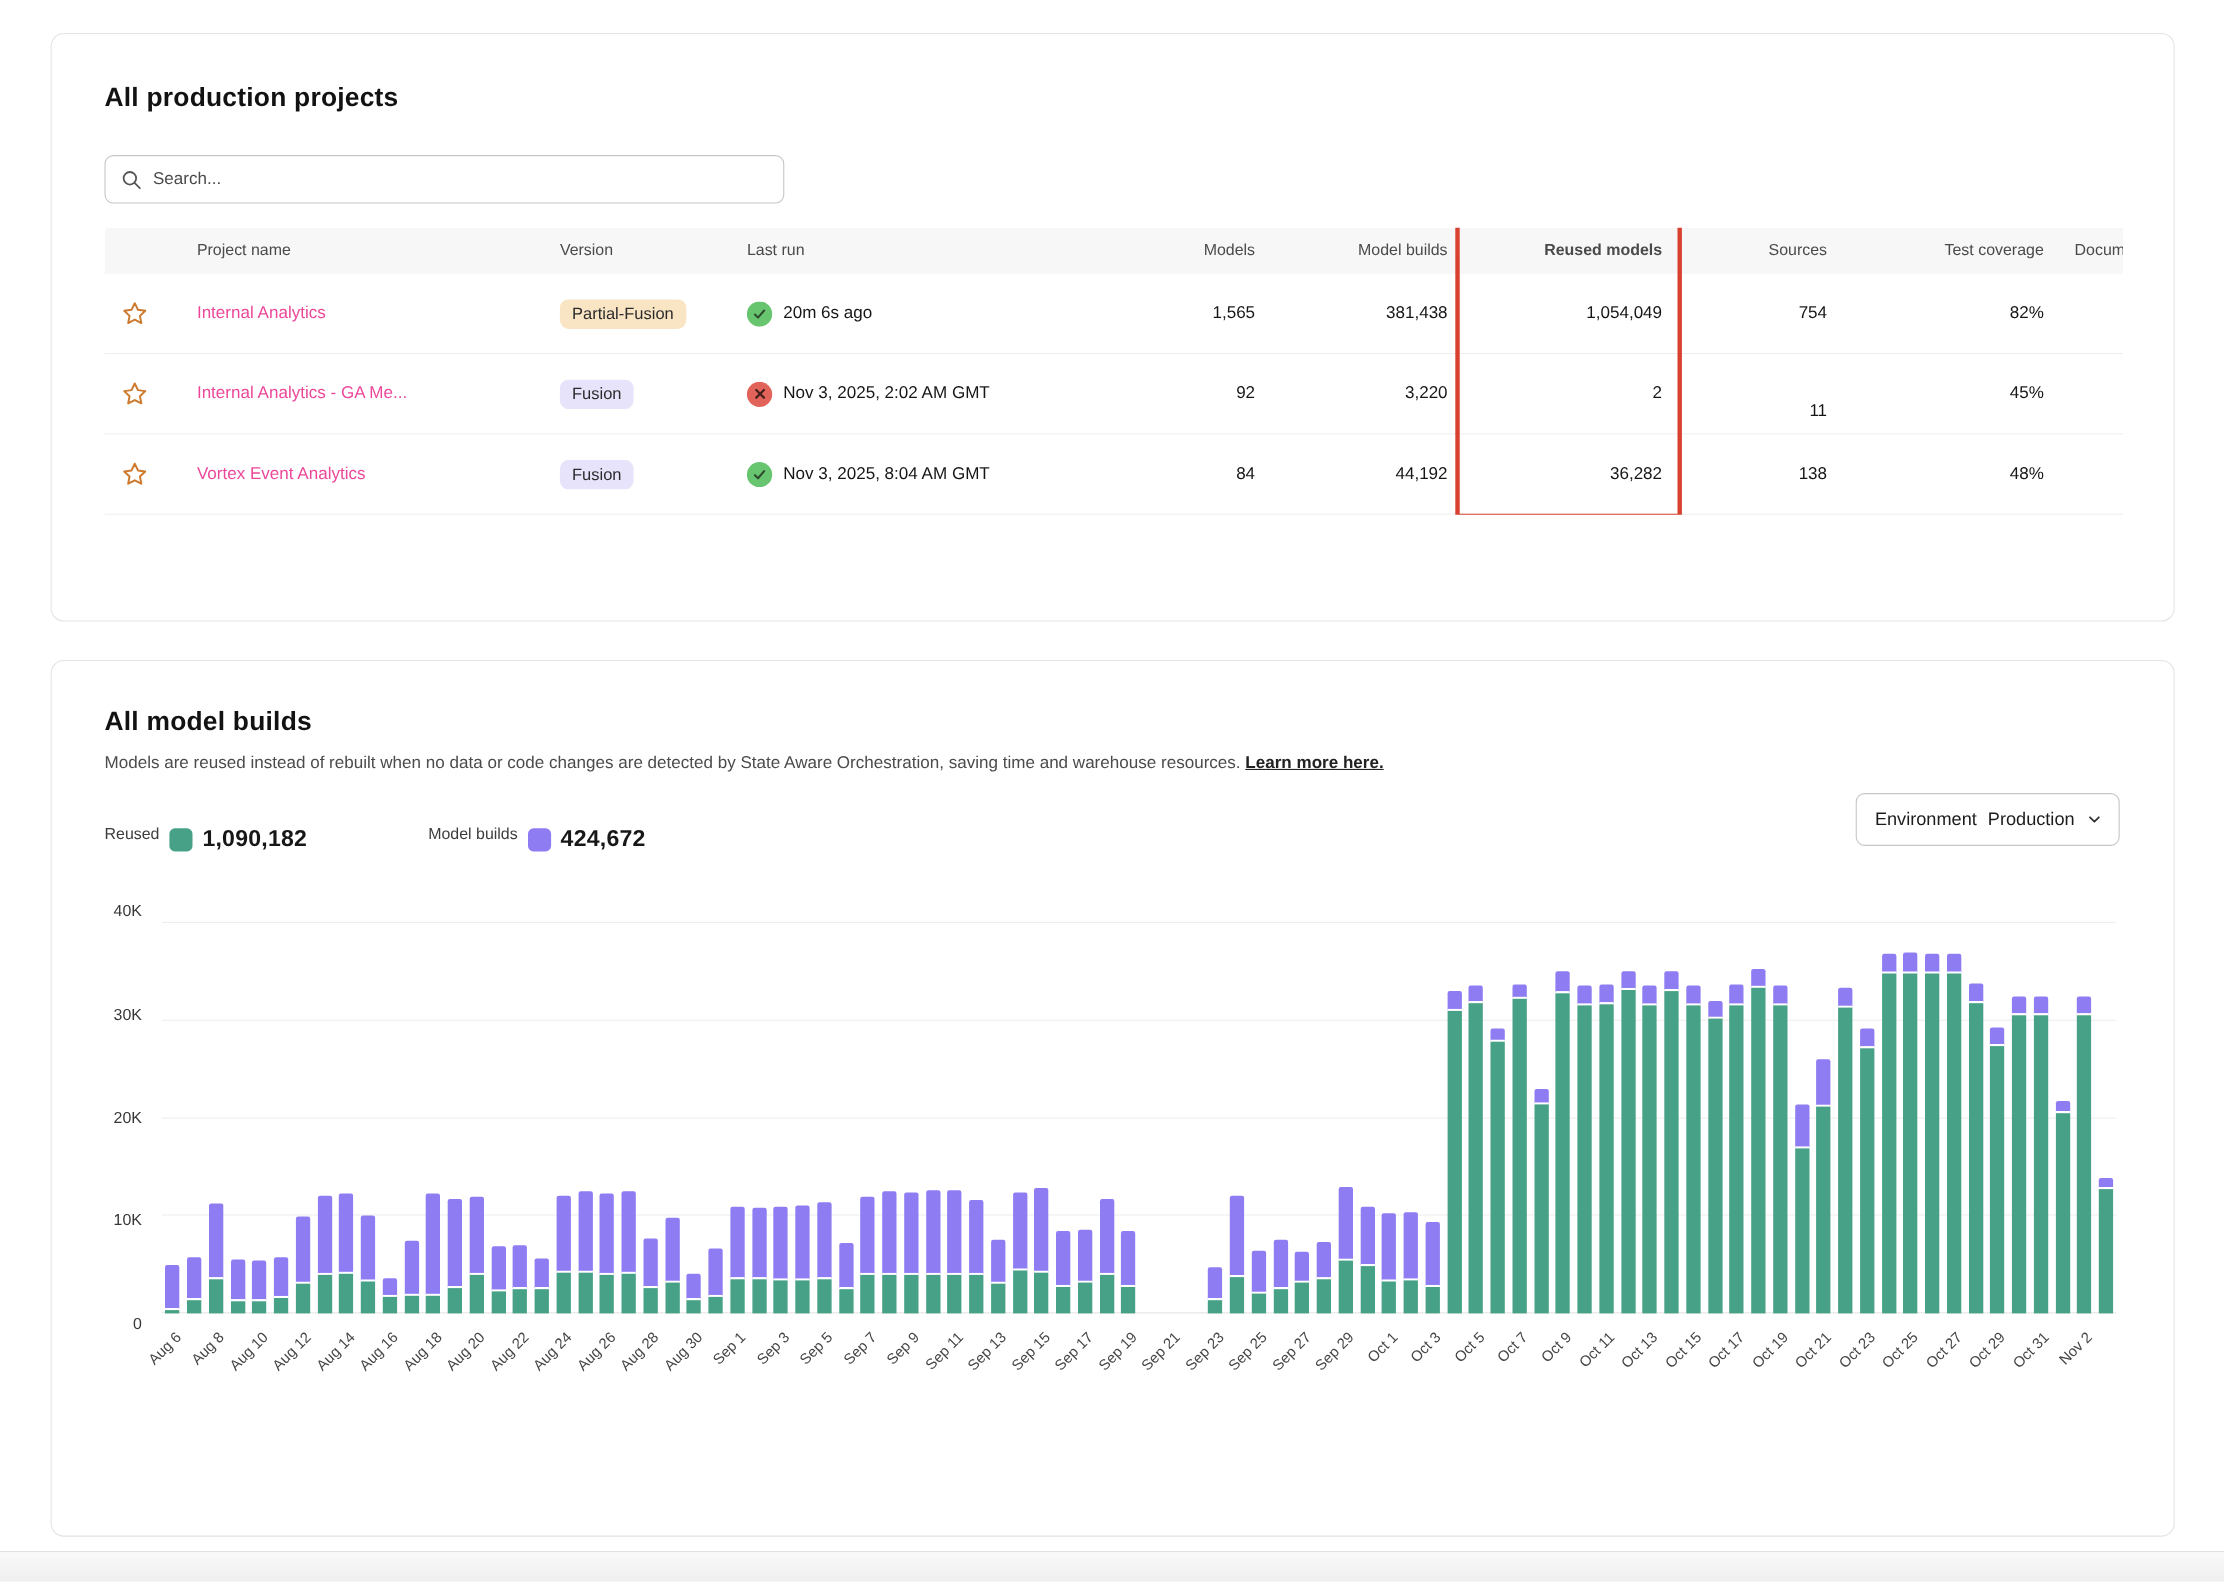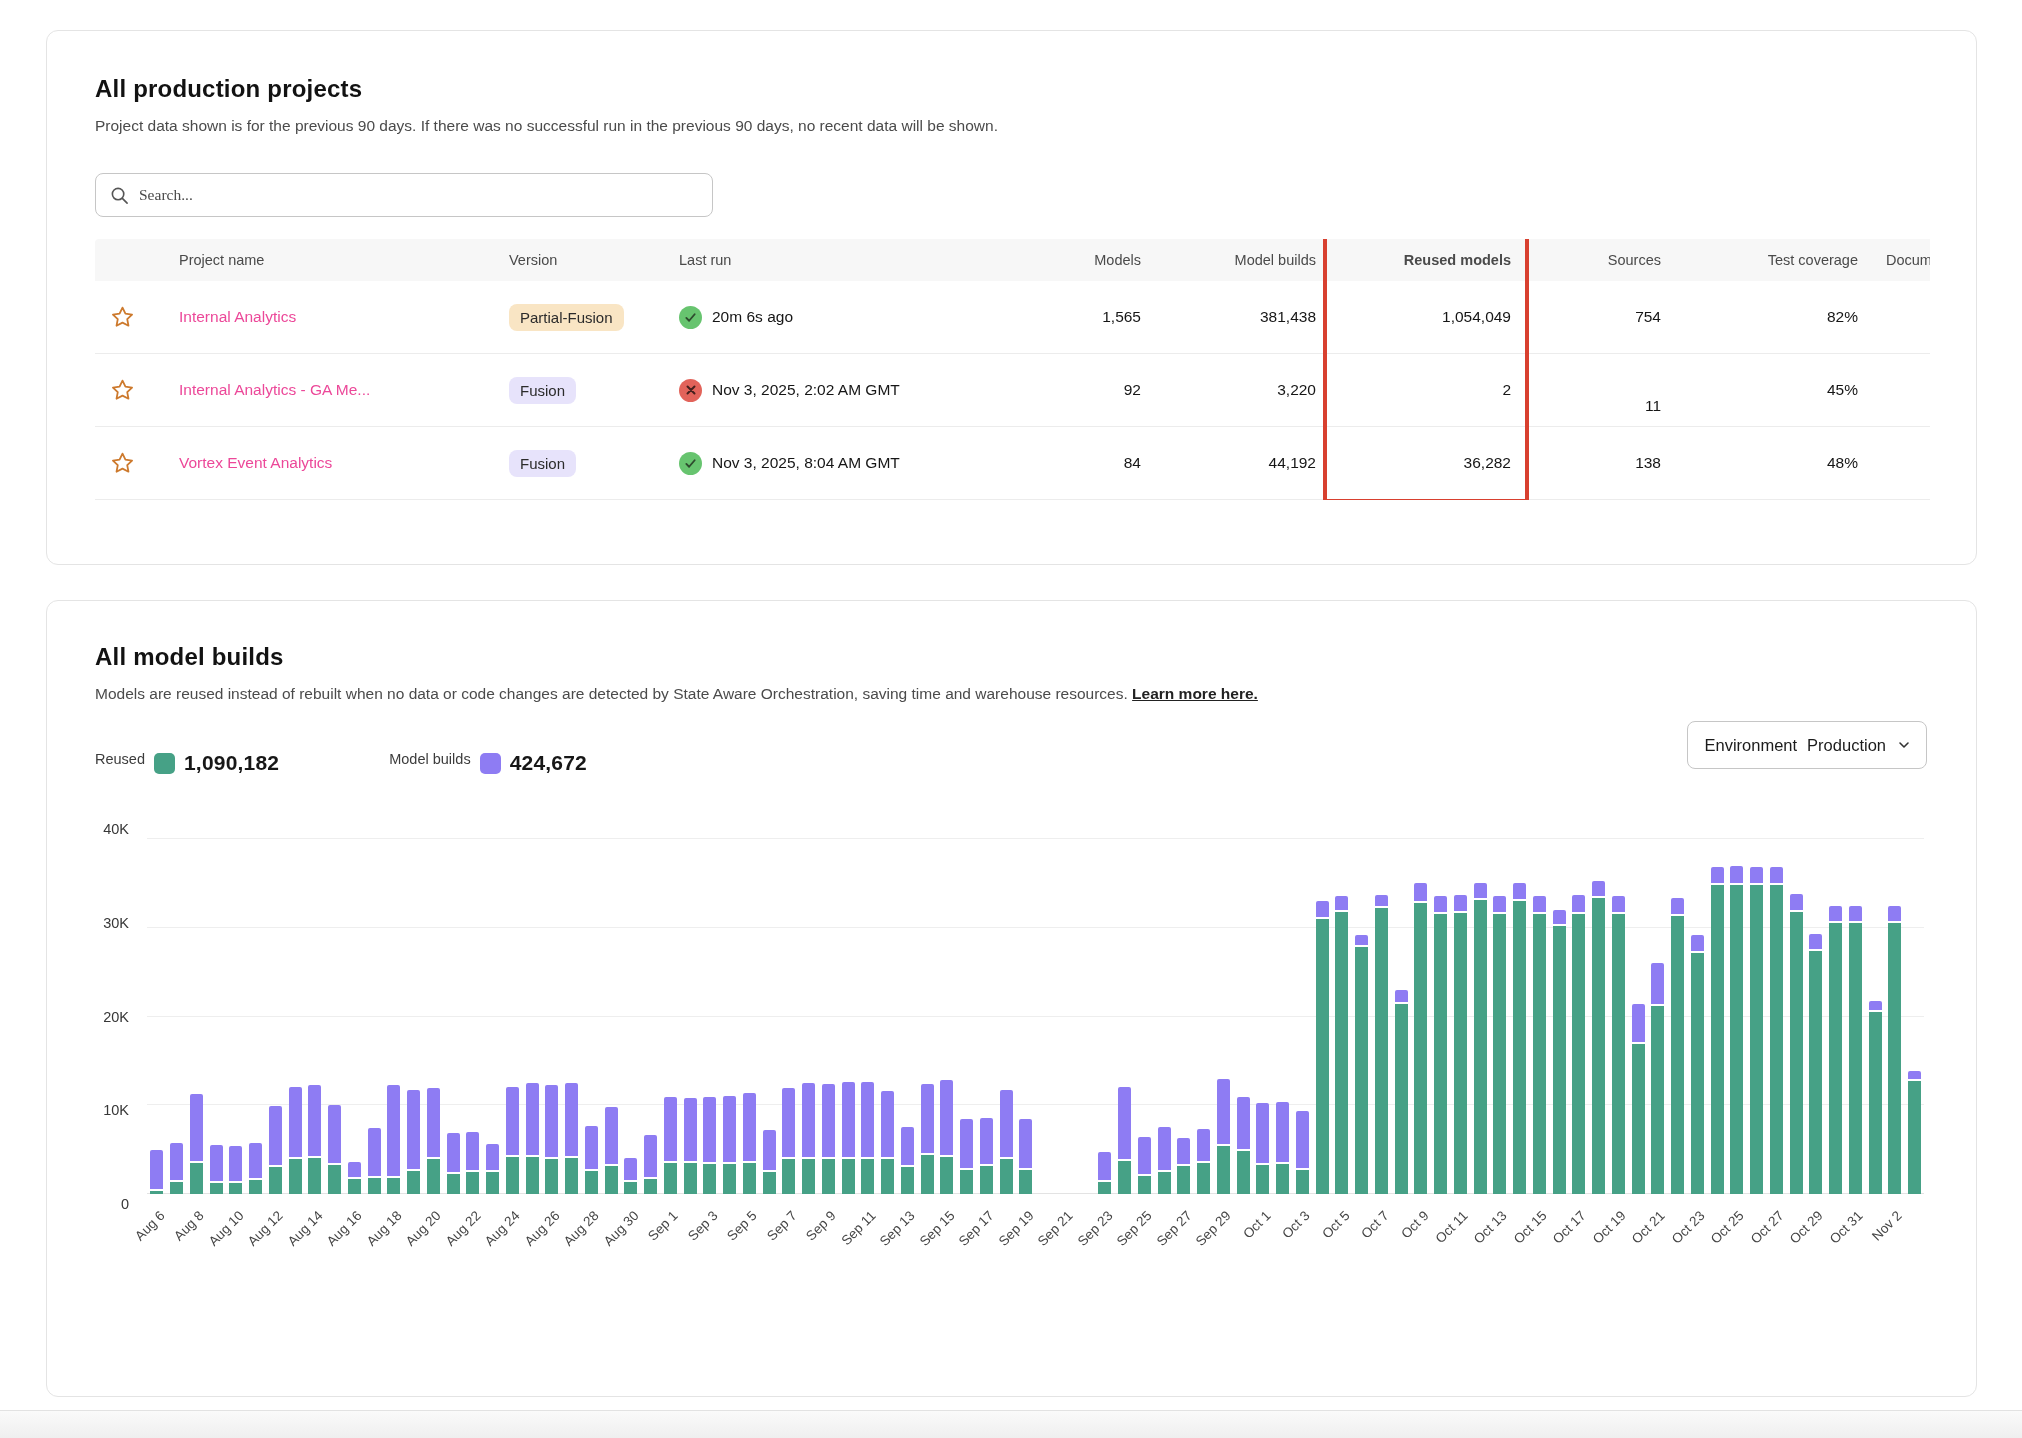--- a/index.html
+++ b/index.html
@@ -11,21 +11,21 @@
   .card1 { top:30px; height:535px; padding:44px 48px 0 48px; }
   .card2 { top:600px; height:797px; padding:42px 48px 0 48px; }
   .card-title { font-size:24px; font-weight:700; color:#121212; letter-spacing:.2px; }
   .card-sub { margin-top:14px; font-size:15.5px; color:#4b4b4b; }
   .card-sub a, .learn-link { color:#222; text-decoration:underline; font-weight:600; cursor:pointer; }
 
   
   .search-box { margin-top:38px; width:618px; height:44px; border:1px solid #c6c6c6;
     border-radius:8px; display:flex; align-items:center; padding:0 14px; gap:10px; background:#fff; }
   .search-box input { border:none; outline:none; font-size:15.5px; color:#6d28d9; flex:1;
-    font-family:Liberation Serif, serif; background:transparent; }
+    font-family:Liberation Sans, sans-serif; background:transparent; }
   .search-box input::placeholder { color:#4a4a4a; }
 
   
   .table-wrap { position:relative; margin-top:22px; width:1835px; overflow:hidden; }
   .ptable { width:1977px; }
   .trow { display:flex; align-items:center; }
   .thead { background:#f7f7f7; height:42px; border-radius:4px 4px 0 0; }
   .thead .cell { font-size:14.5px; color:#4a4a4a; font-weight:400; }
   .tbody-row { height:73px; border-bottom:1px solid #ececec; background:#fff; }
   .cell { padding:0 14px; white-space:nowrap; overflow:hidden; font-size:15.5px; }
@@ -78,21 +78,20 @@
   .bottom-strip { position:absolute; left:0; bottom:0; width:100%; height:28px;
     background:linear-gradient(#fafafa,#efefef); border-top:1px solid #e2e2e2; }
 </style>
 </head>
 <body>
 
 <div class="page">
 
   <section class="card card1">
     <h2 class="card-title">All production projects</h2>
-    <p class="card-sub">Project data shown is for the previous 90 days. If there was no successful run in the previous 90 days, no recent data will be shown.</p>
 
     <div class="search-box">
       <span style="display:flex">
         <svg width="19" height="19" viewBox="0 0 20 20" fill="none">
           <circle cx="8.5" cy="8.5" r="6" stroke="#555" stroke-width="1.7"></circle>
           <line x1="13" y1="13" x2="18" y2="18" stroke="#555" stroke-width="1.7" stroke-linecap="round"></line>
         </svg>
       </span>
       <input type="text" placeholder="Search..." style="">
     </div>

